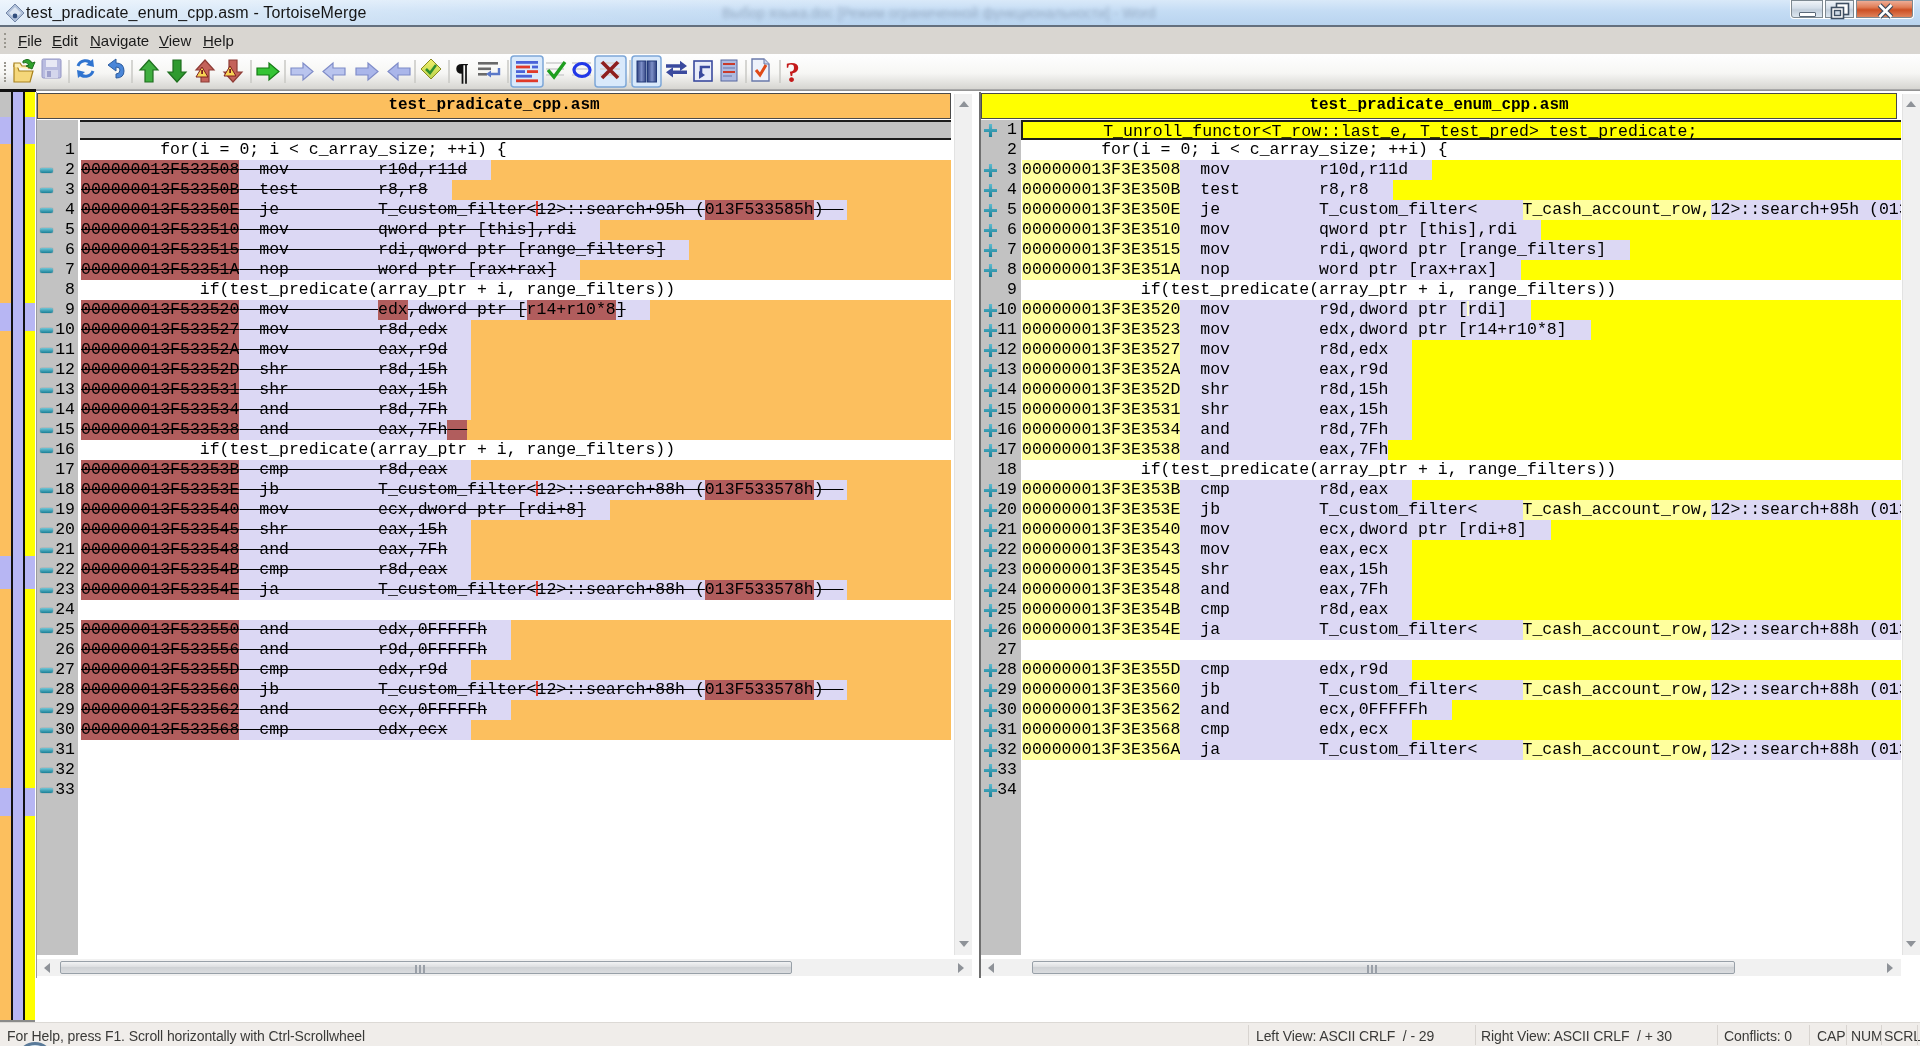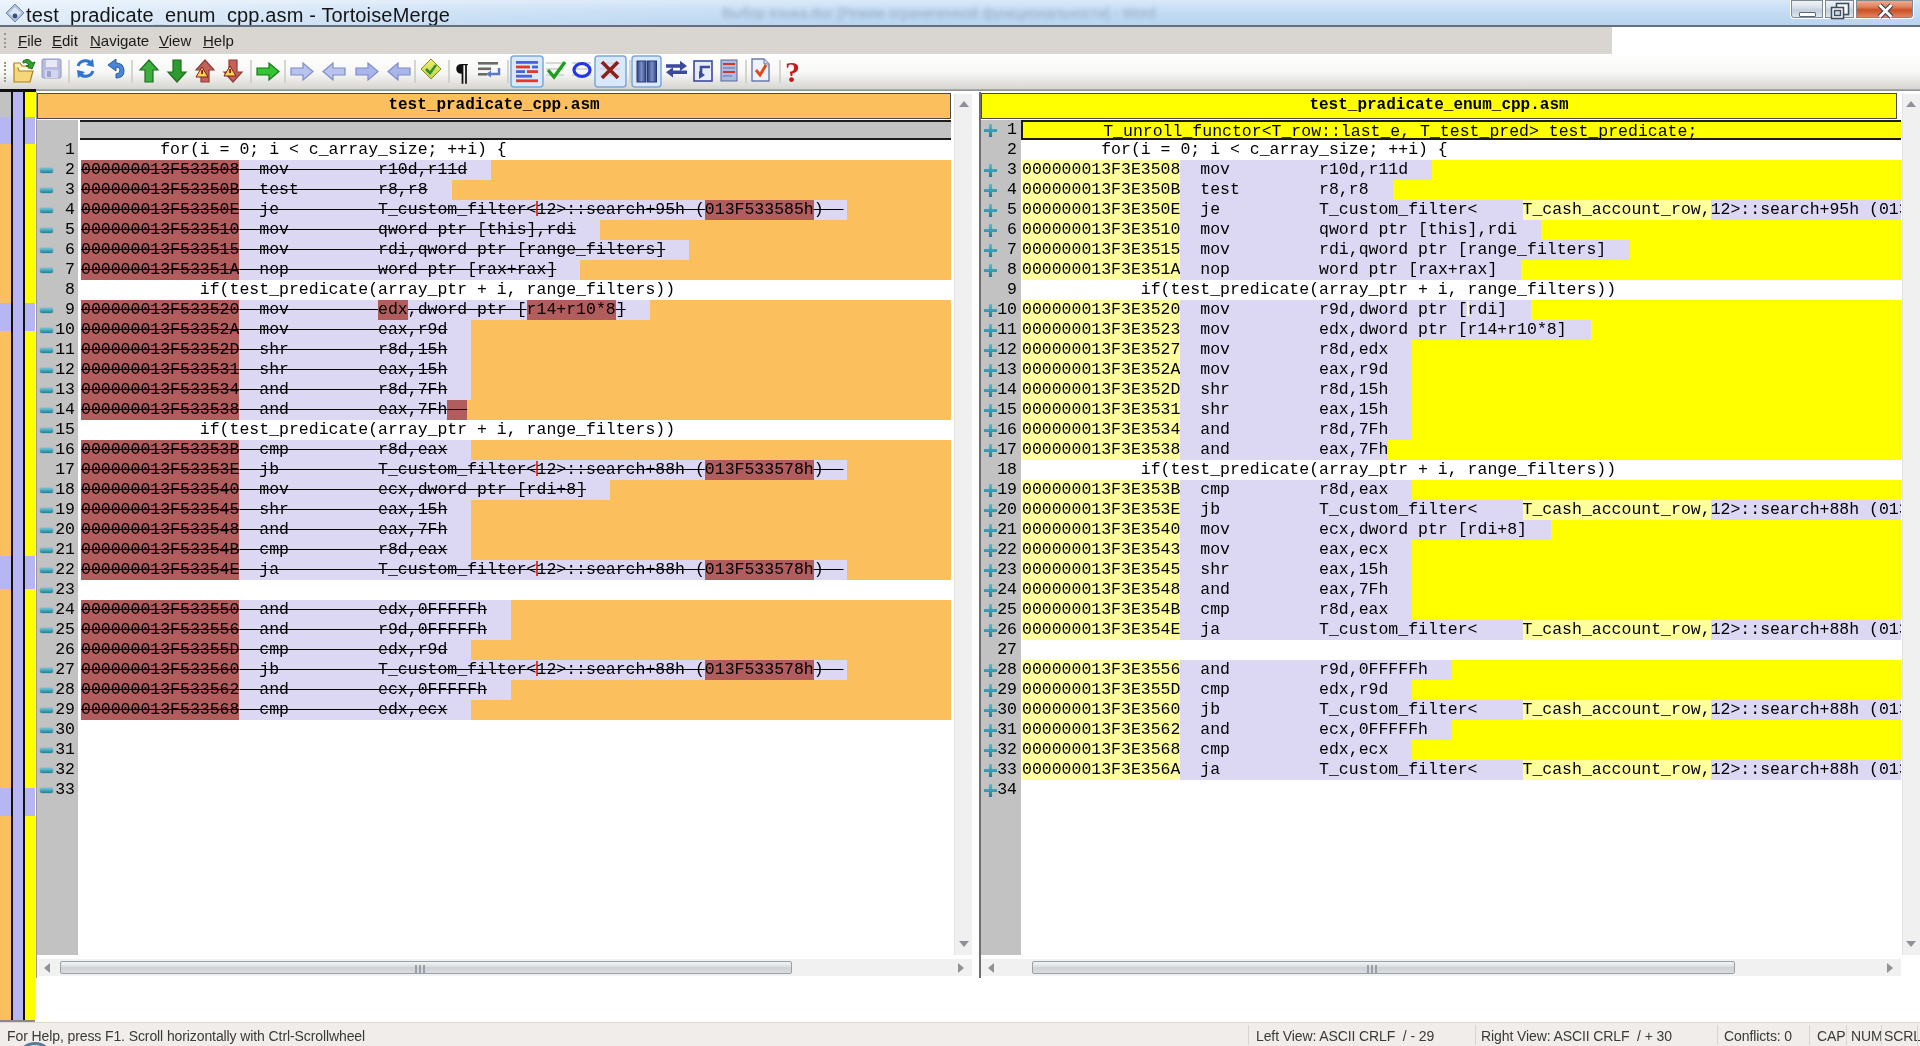--- a/index.html
+++ b/index.html
@@ -1,29 +1,29 @@
 <!DOCTYPE html>
 <html><head><meta charset="utf-8"><style>
 *{margin:0;padding:0;box-sizing:border-box;}
 html,body{width:1920px;height:1046px;overflow:hidden;}
 body{position:relative;background:#fff;font-family:"Liberation Sans",sans-serif;}
 .abs{position:absolute;}
 
 #title{left:0;top:0;width:1920px;height:25px;background:linear-gradient(90deg,rgba(255,255,255,0.55),rgba(255,255,255,0.18) 25%,rgba(255,255,255,0) 45%),linear-gradient(180deg,#d9e9f9 0%,#c4dcf4 45%,#b9d4ef 100%);}
-#title .ttxt{left:26px;top:4px;font-size:20px;color:#151515;letter-spacing:0.15px;}
+#title .ttxt{left:26px;top:4px;font-size:16px;color:#151515;letter-spacing:0.15px;}
 #title .ghost{left:722px;top:5px;font-size:14px;color:#8fa3bc;filter:blur(2px);opacity:0.85;}
 #mline{left:0;top:25px;width:1920px;height:2px;background:#64707e;}
 
 .wbtn{top:0;height:19px;border:1px solid #fff;border-top:none;box-shadow:inset 0 0 0 1px #7e8991;}
 #bmin{left:1790px;width:34px;border-radius:0 0 0 4px;background:linear-gradient(180deg,#f5f8fb 0%,#d3dde8 45%,#bccianetd8 50%,#dee8f2 100%);}
 #bmin,#bmax{background:linear-gradient(180deg,#f4f7fa 0%,#d4dee9 45%,#c2cedb 55%,#e0eaf3 100%);}
 #bmax{left:1824px;width:31px;}
 #bclose{left:1855px;width:59px;border-radius:0 0 4px 0;background:linear-gradient(180deg,#f0b39f 0%,#e07d57 40%,#cc4f24 55%,#e28a63 100%);}
 
-#menubar{left:0;top:27px;width:1612px;height:27px;background:#d9d6d1;}
+#menubar{left:0;top:27px;width:1920px;height:27px;background:#d9d6d1;}
 #menubar span{position:absolute;top:5px;font-size:15px;color:#1a1a1a;}
 #menubar u{text-decoration:underline;}
 .grip{width:3px;border-left:2px dotted #9a978f;}
 
 #toolbar{left:0;top:54px;width:1920px;height:35px;background:linear-gradient(180deg,#ffffff 0%,#f6f6f4 55%,#d6d5d1 100%);}
 #tbline{left:0;top:89px;width:1920px;height:2px;background:linear-gradient(180deg,#b2b2b2 0%,#8a8a8a 100%);}
 
 .loc{top:92px;height:928px;}
 
 .pane-border{top:92px;background:#9a9a9a;width:1px;height:886px;}
@@ -304,20 +304,21 @@
 <div class="row miss sel" style="margin-left:-1px;padding-left:1px;"></div>
 <div class="row w">        for(i = 0; i &lt; c_array_size; ++i) {</div>
 <div class="row o"><span class="aL">000000013F533508</span><span class="mL">  mov         r10d,r11d</span></div>
 <div class="row o"><span class="aL">000000013F53350B</span><span class="mL">  test        r8,r8</span></div>
 <div class="row o"><span class="aL">000000013F53350E</span><span class="mLs">  je          T_custom_filter&lt;<b class="c"></b>12&gt;::search+95h (<i>013F533585h</i>)&nbsp;&nbsp;</span></div>
 <div class="row o"><span class="aL">000000013F533510</span><span class="mL">  mov         qword ptr [this],rdi</span></div>
 <div class="row o"><span class="aL">000000013F533515</span><span class="mL">  mov         rdi,qword ptr [range_filters]</span></div>
 <div class="row o"><span class="aL">000000013F53351A</span><span class="mL">  nop         word ptr [rax+rax]</span></div>
 <div class="row w">            if(test_predicate(array_ptr + i, range_filters))</div>
 <div class="row o"><span class="aL">000000013F533520</span><span class="mL">  mov         <i>edx</i>,dword ptr [<i>r14+r10*8</i>]</span></div>
+<div class="row o"><span class="aL">000000013F533527</span><span class="mL">  mov         r8d,edx</span></div>
 <div class="row o"><span class="aL">000000013F53352A</span><span class="mL">  mov         eax,r9d</span></div>
 <div class="row o"><span class="aL">000000013F53352D</span><span class="mL">  shr         r8d,15h</span></div>
 <div class="row o"><span class="aL">000000013F533531</span><span class="mL">  shr         eax,15h</span></div>
 <div class="row o"><span class="aL">000000013F533534</span><span class="mL">  and         r8d,7Fh</span></div>
 <div class="row o"><span class="aL">000000013F533538</span><span class="mL0">  and         eax,7Fh</span><i style="text-decoration:line-through">&nbsp;&nbsp;</i></div>
 <div class="row w">            if(test_predicate(array_ptr + i, range_filters))</div>
 <div class="row o"><span class="aL">000000013F53353B</span><span class="mL">  cmp         r8d,eax</span></div>
 <div class="row o"><span class="aL">000000013F53353E</span><span class="mLs">  jb          T_custom_filter&lt;<b class="c"></b>12&gt;::search+88h (<i>013F533578h</i>)&nbsp;&nbsp;</span></div>
 <div class="row o"><span class="aL">000000013F533540</span><span class="mL">  mov         ecx,dword ptr [rdi+8]</span></div>
 <div class="row o"><span class="aL">000000013F533545</span><span class="mL">  shr         eax,15h</span></div>
@@ -399,21 +400,20 @@
 <div class="row w">            if(test_predicate(array_ptr + i, range_filters))</div>
 <div class="row y"><span class="aR">000000013F3E353B</span><span class="mR">  cmp         r8d,eax</span></div>
 <div class="row y"><span class="aR">000000013F3E353E</span><span class="mR">  jb          T_custom_filter&lt;<em>T_cash_account_row,</em>12&gt;::search+88h (013F3E3578h)</span></div>
 <div class="row y"><span class="aR">000000013F3E3540</span><span class="mR">  mov         ecx,dword ptr [rdi+8]</span></div>
 <div class="row y"><span class="aR">000000013F3E3543</span><span class="mR">  mov         eax,ecx</span></div>
 <div class="row y"><span class="aR">000000013F3E3545</span><span class="mR">  shr         eax,15h</span></div>
 <div class="row y"><span class="aR">000000013F3E3548</span><span class="mR">  and         eax,7Fh</span></div>
 <div class="row y"><span class="aR">000000013F3E354B</span><span class="mR">  cmp         r8d,eax</span></div>
 <div class="row y"><span class="aR">000000013F3E354E</span><span class="mR">  ja          T_custom_filter&lt;<em>T_cash_account_row,</em>12&gt;::search+88h (013F3E3578h)</span></div>
 <div class="row w"></div>
-<div class="row y"><span class="aR">000000013F3E3556</span><span class="mR">  and         r9d,0FFFFFh</span></div>
 <div class="row y"><span class="aR">000000013F3E355D</span><span class="mR">  cmp         edx,r9d</span></div>
 <div class="row y"><span class="aR">000000013F3E3560</span><span class="mR">  jb          T_custom_filter&lt;<em>T_cash_account_row,</em>12&gt;::search+88h (013F3E3578h)</span></div>
 <div class="row y"><span class="aR">000000013F3E3562</span><span class="mR">  and         ecx,0FFFFFh</span></div>
 <div class="row y"><span class="aR">000000013F3E3568</span><span class="mR">  cmp         edx,ecx</span></div>
 <div class="row y"><span class="aR">000000013F3E356A</span><span class="mR">  ja          T_custom_filter&lt;<em>T_cash_account_row,</em>12&gt;::search+88h (013F3E3578h)</span></div>
 </div>
 <div class="abs sbv" style="left:1902px;top:94px;width:18px;height:861px;"></div>
 <div class="arr abs" style="left:1906px;top:101px;border-left:5px solid transparent;border-right:5px solid transparent;border-bottom:6px solid #8e9298;"></div>
 <div class="arr abs" style="left:1906px;top:941px;border-left:5px solid transparent;border-right:5px solid transparent;border-top:6px solid #8e9298;"></div>
 <div class="abs sbh" style="left:981px;top:959px;width:920px;height:17px;"></div>

